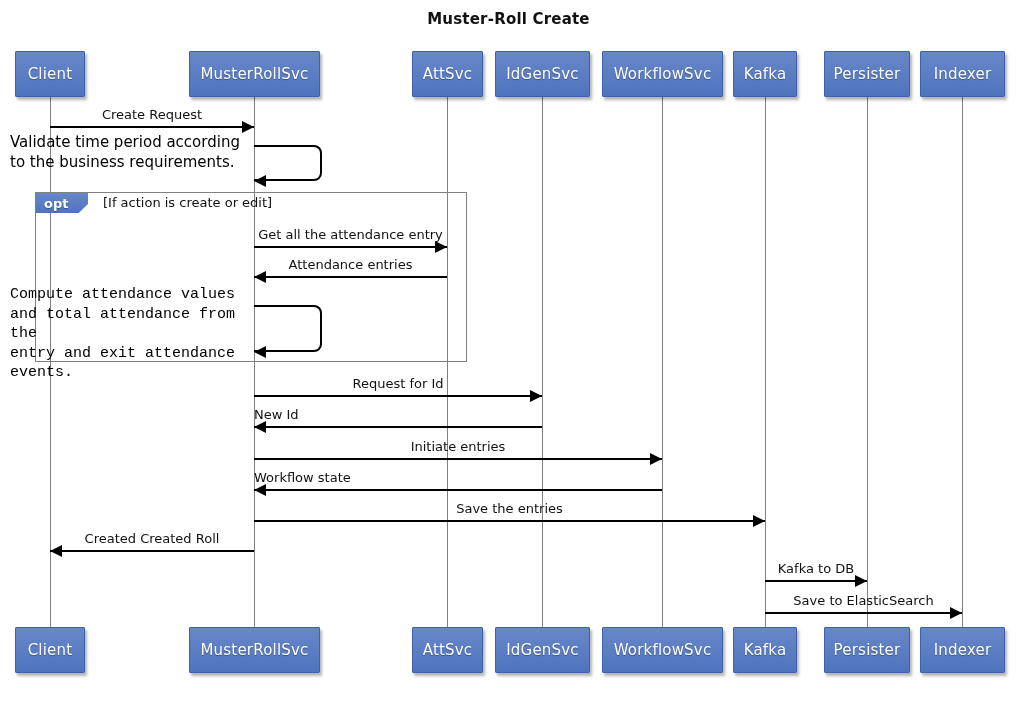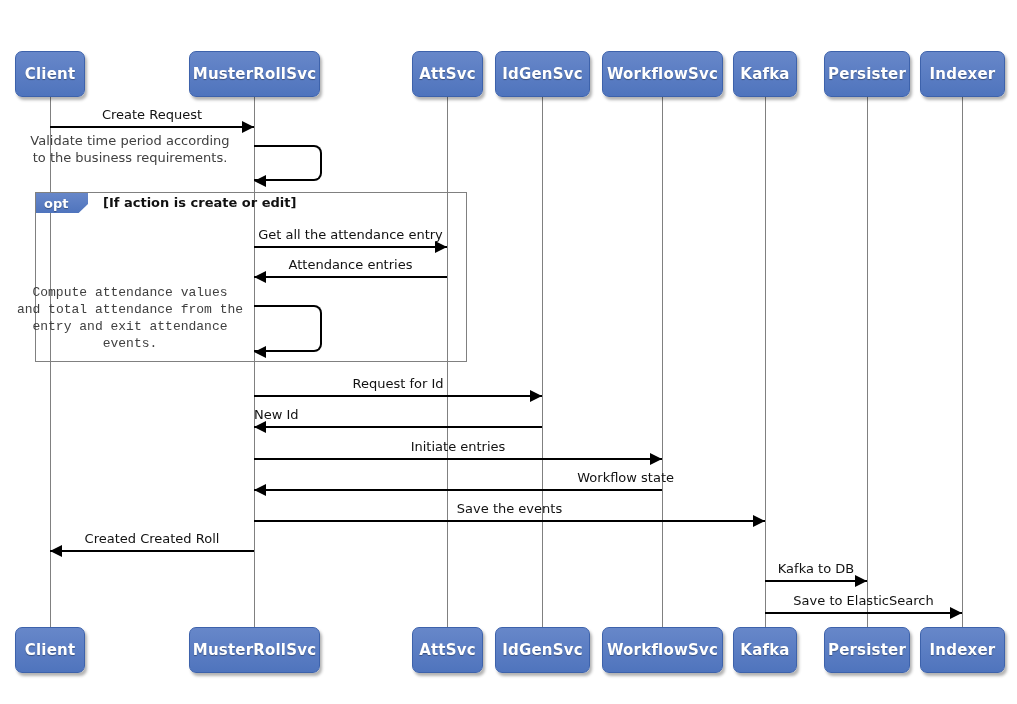--- a/index.html
+++ b/index.html
@@ -43,24 +43,24 @@
     color: #222222;
   }
 
   
   .participant {
     position: absolute;
     box-sizing: border-box;
     background: #5b7fc4;
     background: linear-gradient(180deg, #6787c9 0%, #4f74bd 100%);
     border: 1px solid #3d62ab;
-    border-radius: 7px;
+    border-radius: 1px;
     color: #ffffff;
     font-size: 15px;
-    font-weight: bold;
+    font-weight: normal;
     text-align: center;
     line-height: 1;
     display: flex;
     align-items: center;
     justify-content: center;
     box-shadow: 2px 3px 3px rgba(0,0,0,0.30);
     text-shadow: 0 1px 1px rgba(0,0,0,0.35);
     white-space: nowrap;
     letter-spacing: 0.2px;
   }
@@ -104,23 +104,23 @@
     position: absolute;
     box-sizing: border-box;
     border: 2px solid #000000;
     border-left: none;
     border-top-right-radius: 8px;
     border-bottom-right-radius: 8px;
     background: transparent;
   }
   .selfmsg-label {
     position: absolute;
-    font-size: 13px;
-    color: #404040;
-    text-align: center;
+    font-size: 15px;
+    color: #000000;
+    text-align: left;
     line-height: 1.30;
     white-space: pre-line;
   }
 
   
   .fragment {
     position: absolute;
     box-sizing: border-box;
     border: 1.5px solid #808080;
     background: transparent;
@@ -137,30 +137,31 @@
     align-items: center;
     padding-left: 8px;
     border-right: none;
     
     clip-path: polygon(0 0, 100% 0, 100% 55%, 82% 100%, 0 100%);
     text-shadow: 0 1px 1px rgba(0,0,0,0.35);
   }
   .fragment-cond {
     position: absolute;
     font-size: 13px;
-    font-weight: bold;
+    font-weight: normal;
     color: #111111;
     white-space: nowrap;
   }
 </style>
 </head>
 <body>
 
 <div id="canvas">
 
+  <div class="diagram-title">Muster-Roll Create</div>
 
   <div id="lifelines">
       <div class="lifeline" style="left: 50px; top: 97px; height: 530px;"></div>
       <div class="lifeline" style="left: 254px; top: 97px; height: 530px;"></div>
       <div class="lifeline" style="left: 447px; top: 97px; height: 530px;"></div>
       <div class="lifeline" style="left: 542px; top: 97px; height: 530px;"></div>
       <div class="lifeline" style="left: 662px; top: 97px; height: 530px;"></div>
       <div class="lifeline" style="left: 765px; top: 97px; height: 530px;"></div>
       <div class="lifeline" style="left: 867px; top: 97px; height: 530px;"></div>
       <div class="lifeline" style="left: 962px; top: 97px; height: 530px;"></div>
@@ -186,24 +187,24 @@
       <div class="arrowhead right" style="top: 390px; left: 530px;"></div>
       <div class="msg-label" style="left: 254px; width: 288px; top: 377px; text-align: center;">Request for Id</div>
       <div class="msg-line" style="left: 254px; top: 426px; width: 288px;"></div>
       <div class="arrowhead left" style="top: 421px; left: 254px;"></div>
       <div class="msg-label" style="left: 254px; width: 288px; top: 408px; text-align: left;">New Id</div>
       <div class="msg-line" style="left: 254px; top: 458px; width: 408px;"></div>
       <div class="arrowhead right" style="top: 453px; left: 650px;"></div>
       <div class="msg-label" style="left: 254px; width: 408px; top: 440px; text-align: center;">Initiate entries</div>
       <div class="msg-line" style="left: 254px; top: 489px; width: 408px;"></div>
       <div class="arrowhead left" style="top: 484px; left: 254px;"></div>
-      <div class="msg-label" style="left: 254px; width: 408px; top: 471px; text-align: right; margin-left: 12px;">Workflow state</div>
+      <div class="msg-label" style="left: 254px; width: 408px; top: 471px; text-align: left;">Workflow state</div>
       <div class="msg-line" style="left: 254px; top: 520px; width: 511px;"></div>
       <div class="arrowhead right" style="top: 515px; left: 753px;"></div>
-      <div class="msg-label" style="left: 254px; width: 511px; top: 502px; text-align: center;">Save the events</div>
+      <div class="msg-label" style="left: 254px; width: 511px; top: 502px; text-align: center;">Save the entries</div>
       <div class="msg-line" style="left: 50px; top: 550px; width: 204px;"></div>
       <div class="arrowhead left" style="top: 545px; left: 50px;"></div>
       <div class="msg-label" style="left: 50px; width: 204px; top: 532px; text-align: center;">Created Created Roll</div>
       <div class="msg-line" style="left: 765px; top: 580px; width: 102px;"></div>
       <div class="arrowhead right" style="top: 575px; left: 855px;"></div>
       <div class="msg-label" style="left: 765px; width: 102px; top: 562px; text-align: center;">Kafka to DB</div>
       <div class="msg-line" style="left: 765px; top: 612px; width: 197px;"></div>
       <div class="arrowhead right" style="top: 607px; left: 950px;"></div>
       <div class="msg-label" style="left: 765px; width: 197px; top: 594px; text-align: center;">Save to ElasticSearch</div>
     </div>

